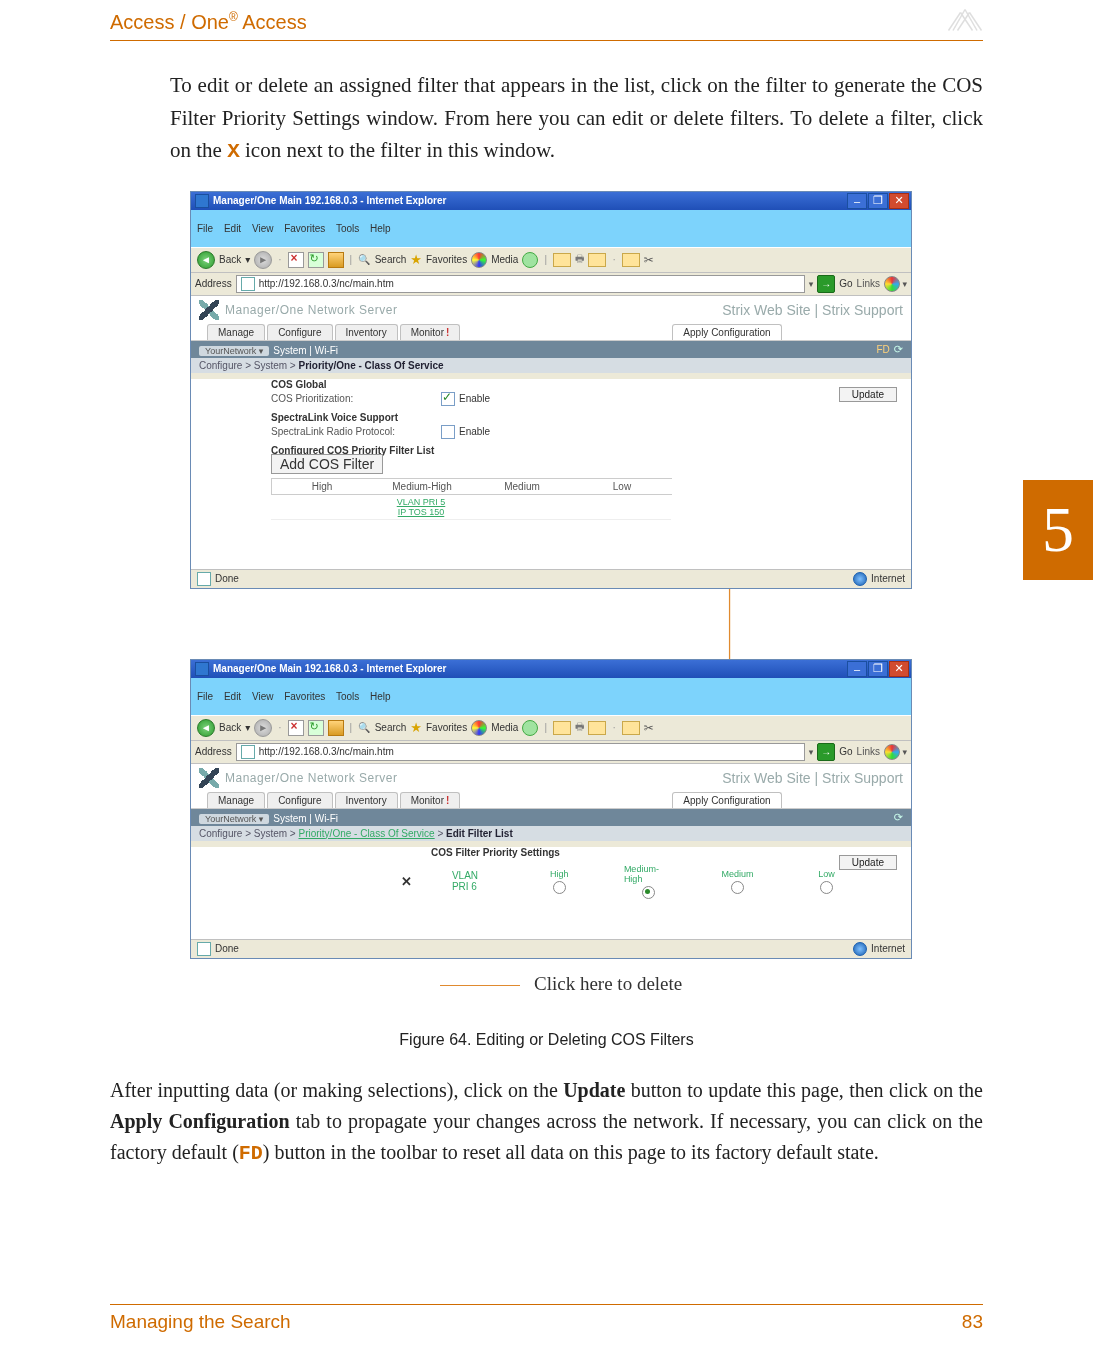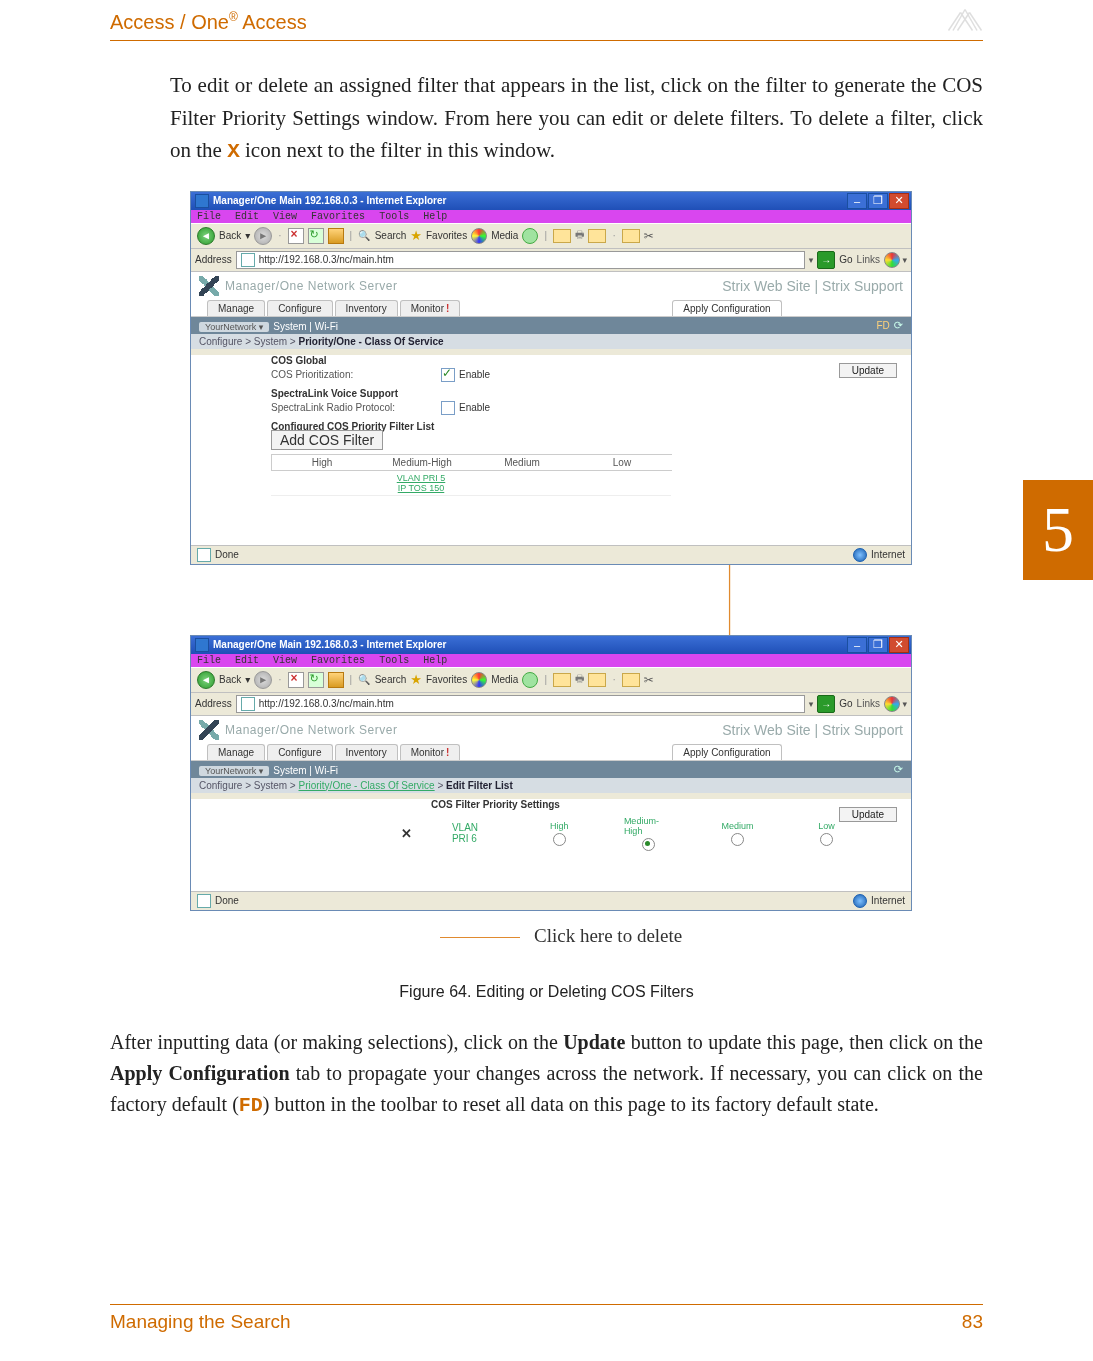--- a/index.html
+++ b/index.html
@@ -85,23 +85,22 @@
   .ie-title .ieicon {
     display: inline-block; width: 12px; height: 12px; background: #2f77d0; border: 1px solid #1a4fa0; margin-right: 4px; vertical-align: middle;
   }
   .win-btns { display:flex; gap:1px; }
   .win-btn {
     width: 18px; height: 14px; display:flex; align-items:center; justify-content:center;
     font-size: 11px; border: 1px solid #1a4fa0; color:#fff; background:#3b6fd6;
   }
   .win-btn.close { background:#d14b2f; border-color:#a32e14;}
   .ie-menubar {
-    background:#d946ef; padding: 1px 6px;
+    background:#7dd3fc; padding: 13px 6px;
     color:#333;
-    font-family:Liberation Mono, monospace;
   }
   .ie-menubar span { margin-right: 8px; }
   .ie-toolbar {
     background:#ece9d8; padding: 3px 6px; display:flex; align-items:center; gap:4px;
     border-top:1px solid #fff; border-bottom:1px solid #c0c0c0;
   }
   .tb-circle {
     width:16px; height:16px; border-radius:50%; border:1px solid #2a7a2a; background: radial-gradient(#7ed37e,#2a9a2a);
     display:inline-flex; align-items:center; justify-content:center; color:#fff; font-size:10px;
   }

